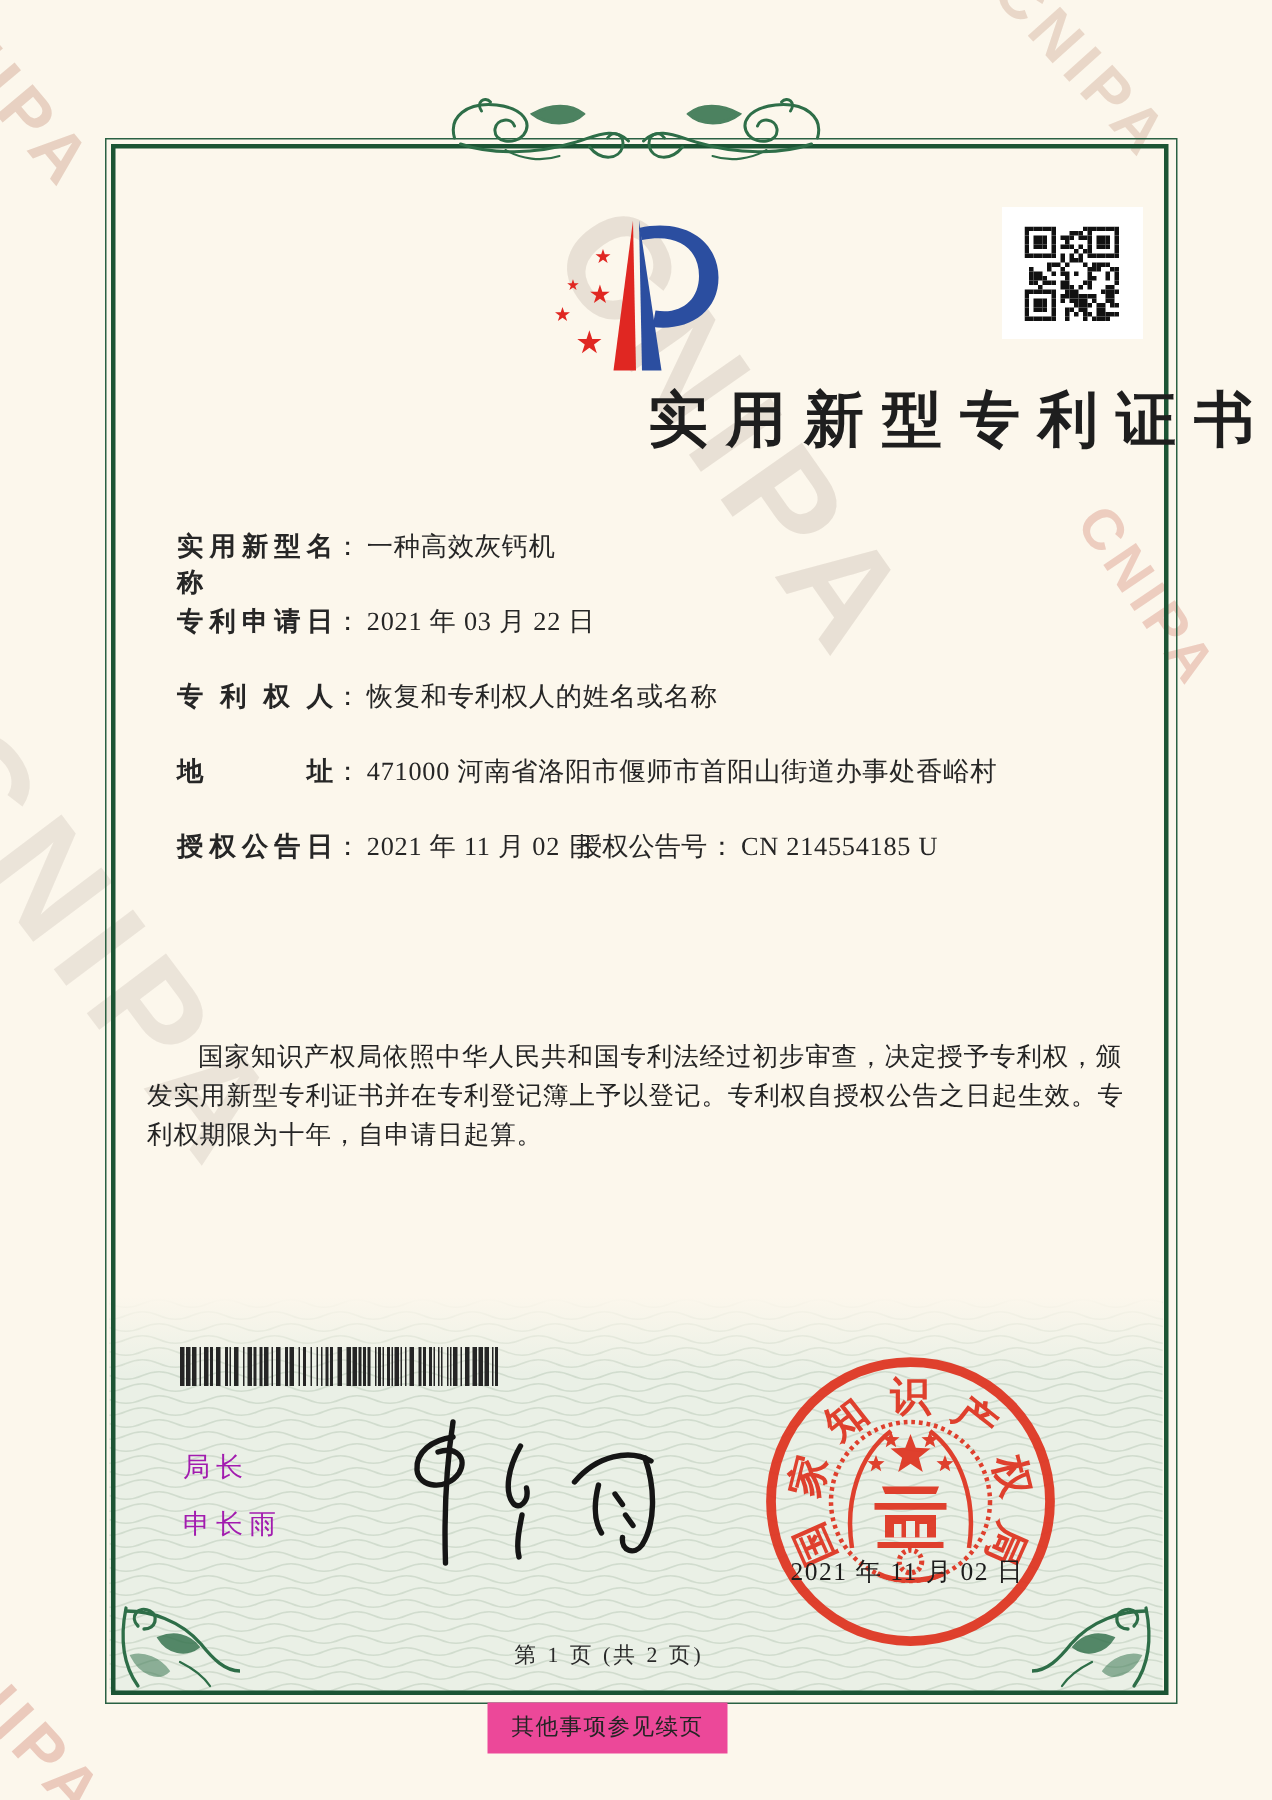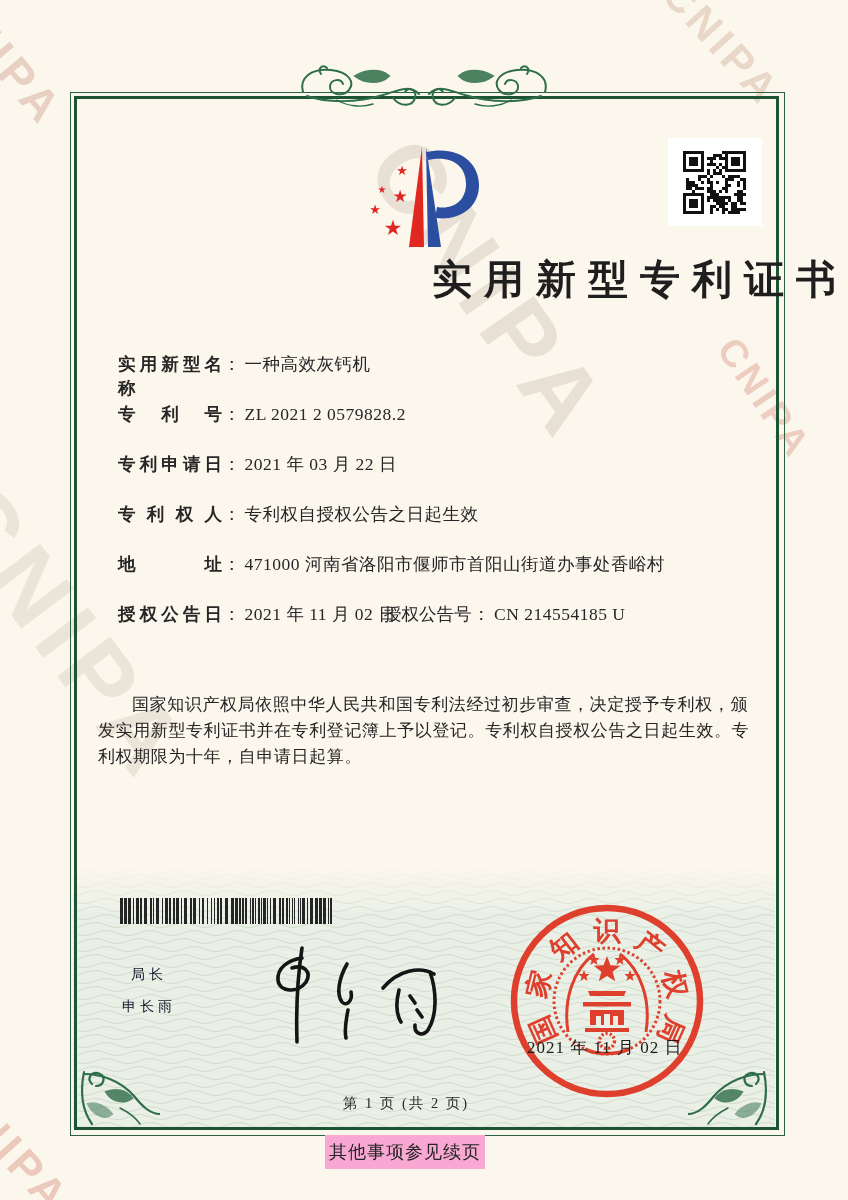--- a/index.html
+++ b/index.html
@@ -41,29 +41,29 @@
   .flabel{display:inline-block; width:104px; text-align:justify; text-align-last:justify; vertical-align:top;font-weight:bold;}
   .fcolon{display:inline-block; margin:0 4px 0 1px;}
   .fvalue{letter-spacing:.5px;}
   .fpair2{position:absolute; left:266px; top:0; white-space:nowrap;text-align:center;}
 
   .paras{position:absolute; left:98px; top:692px; width:656px; z-index:3;
     font-size:17px; line-height:26px; color:#242424; letter-spacing:.6px;}
   .paras p{margin:0; text-indent:2em;font-family:Liberation Serif, serif;}
 
   .barcode{position:absolute; left:120px; top:898px; z-index:3;}
-  .issuer{position:absolute; left:122px; top:966px; z-index:3; font-size:14px; letter-spacing:4px; color:#0f172a;text-align:center;}
+  .issuer{position:absolute; left:122px; top:966px; z-index:3; font-size:18px; letter-spacing:4px; color:#a21caf;}
   .issuer div{margin-bottom:14px;}
   .signature{position:absolute; left:250px; top:940px; z-index:3;}
   .seal{position:absolute; left:506px; top:900px; z-index:4; opacity:.93;}
   .seal-date{position:absolute; left:527px; top:1036px; z-index:5; font-size:17px; font-weight:500; color:#1c1c1c; letter-spacing:1px; white-space:nowrap;}
   .page-num{position:absolute; left:0; width:848px; top:1094px; z-index:3; text-align:center;
     font-size:14.5px; letter-spacing:2px; color:#2a2a2a; transform:translateX(-18px);}
-  .cont-box{position:absolute; left:325px; top:1135px; width:160px; height:34px; background:#f9a8d4; z-index:3;
-    text-align:center; line-height:34px; font-size:18px; letter-spacing:1px; color:#242424;}
+  .cont-box{position:absolute; left:325px; top:1135px; width:160px; height:34px; background:#ec4899; z-index:3;
+    text-align:center; line-height:34px; font-size:15px; letter-spacing:1px; color:#242424;}
 
   .orn-top{position:absolute; left:297px; top:62px; z-index:3;}
   .orn-bl{position:absolute; left:76px; top:1068px; z-index:3;}
   .orn-br{position:absolute; left:688px; top:1068px; z-index:3; transform:scaleX(-1);}
 </style>
 </head>
 <body>
 
 <div class="page">
 
@@ -403,27 +403,24 @@
       </svg>
   </div>
 
   <div class="title">实用新型专利证书</div>
 
   <div class="fields">
     <div class="frow">
       <span class="flabel">实用新型名称</span><span class="fcolon">：</span><span class="fvalue">一种高效灰钙机</span>
     </div>
     <div class="frow">
-      <span class="flabel">专利号</span><span class="fcolon">：</span><span class="fvalue">ZL 2021 2 0579828.2</span>
-    </div>
-    <div class="frow">
       <span class="flabel">专利申请日</span><span class="fcolon">：</span><span class="fvalue">2021 年 03 月 22 日</span>
     </div>
     <div class="frow">
-      <span class="flabel">专利权人</span><span class="fcolon">：</span><span class="fvalue">专利权自授权公告之日起生效</span>
+      <span class="flabel">专利权人</span><span class="fcolon">：</span><span class="fvalue">恢复和专利权人的姓名或名称</span>
     </div>
     <div class="frow">
       <span class="flabel">地址</span><span class="fcolon">：</span><span class="fvalue">471000 河南省洛阳市偃师市首阳山街道办事处香峪村</span>
     </div>
     <div class="frow">
       <span class="flabel">授权公告日</span><span class="fcolon">：</span><span class="fvalue">2021 年 11 月 02 日</span>
       <span class="fpair2"><span>授权公告号</span><span class="fcolon">：</span><span class="fvalue">CN 214554185 U</span></span>
     </div>
   </div>
 

